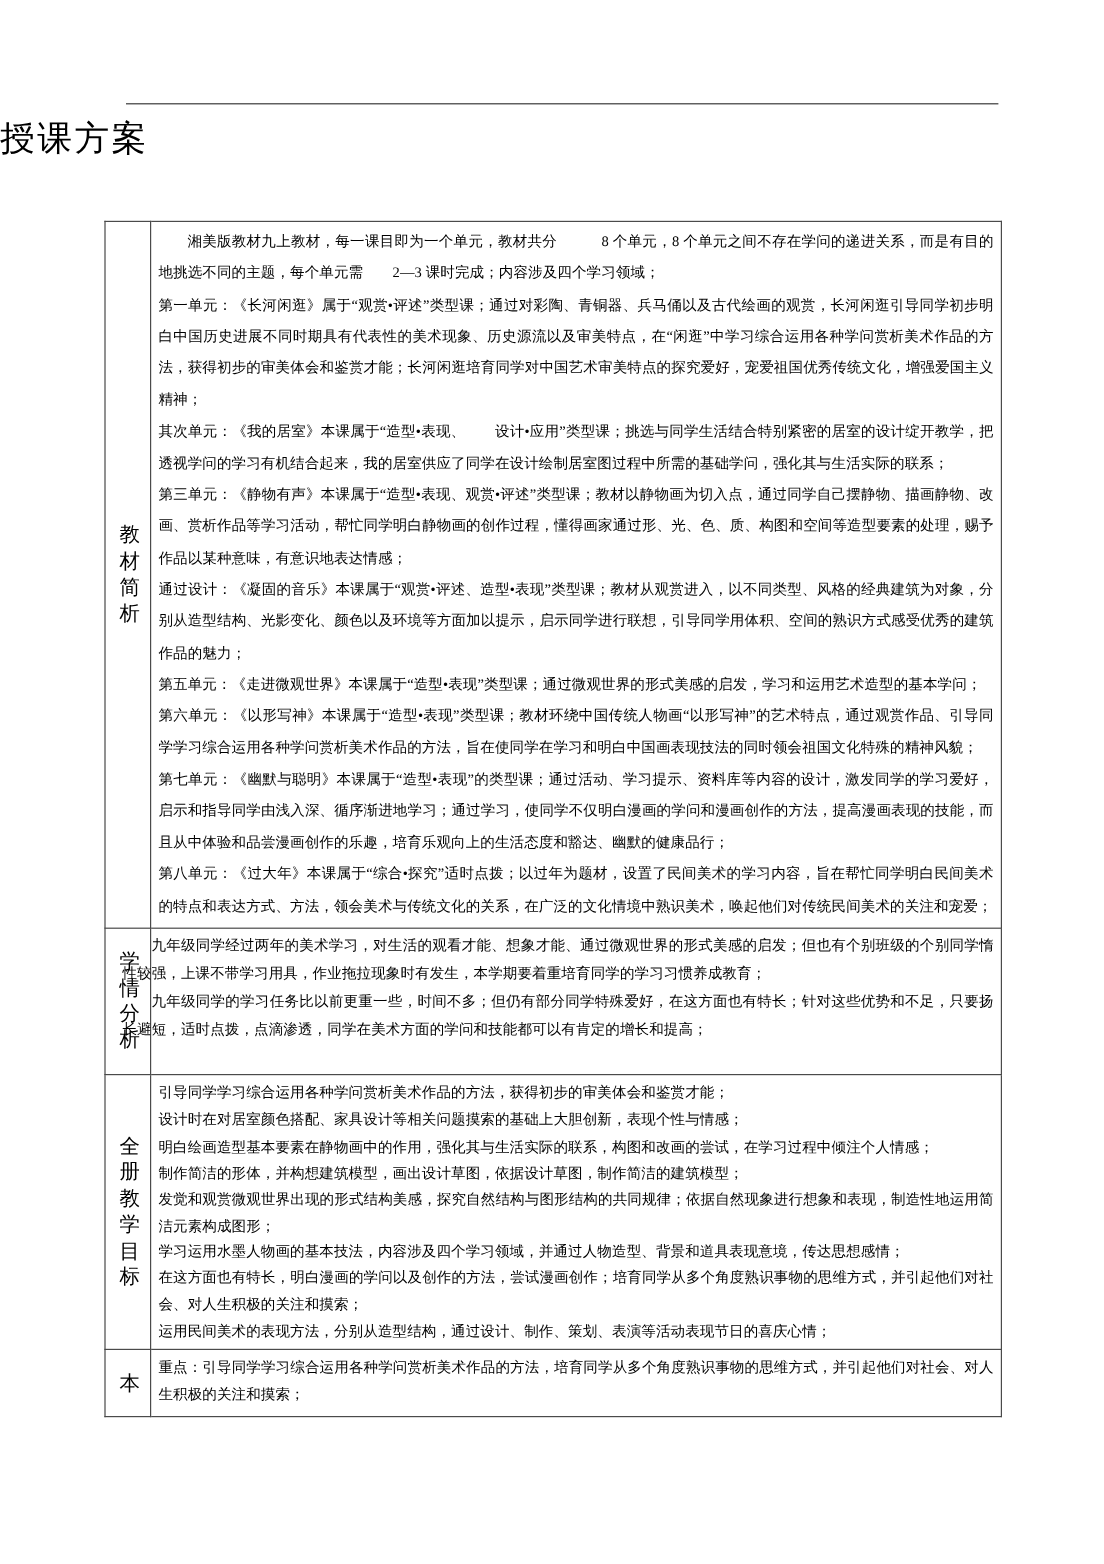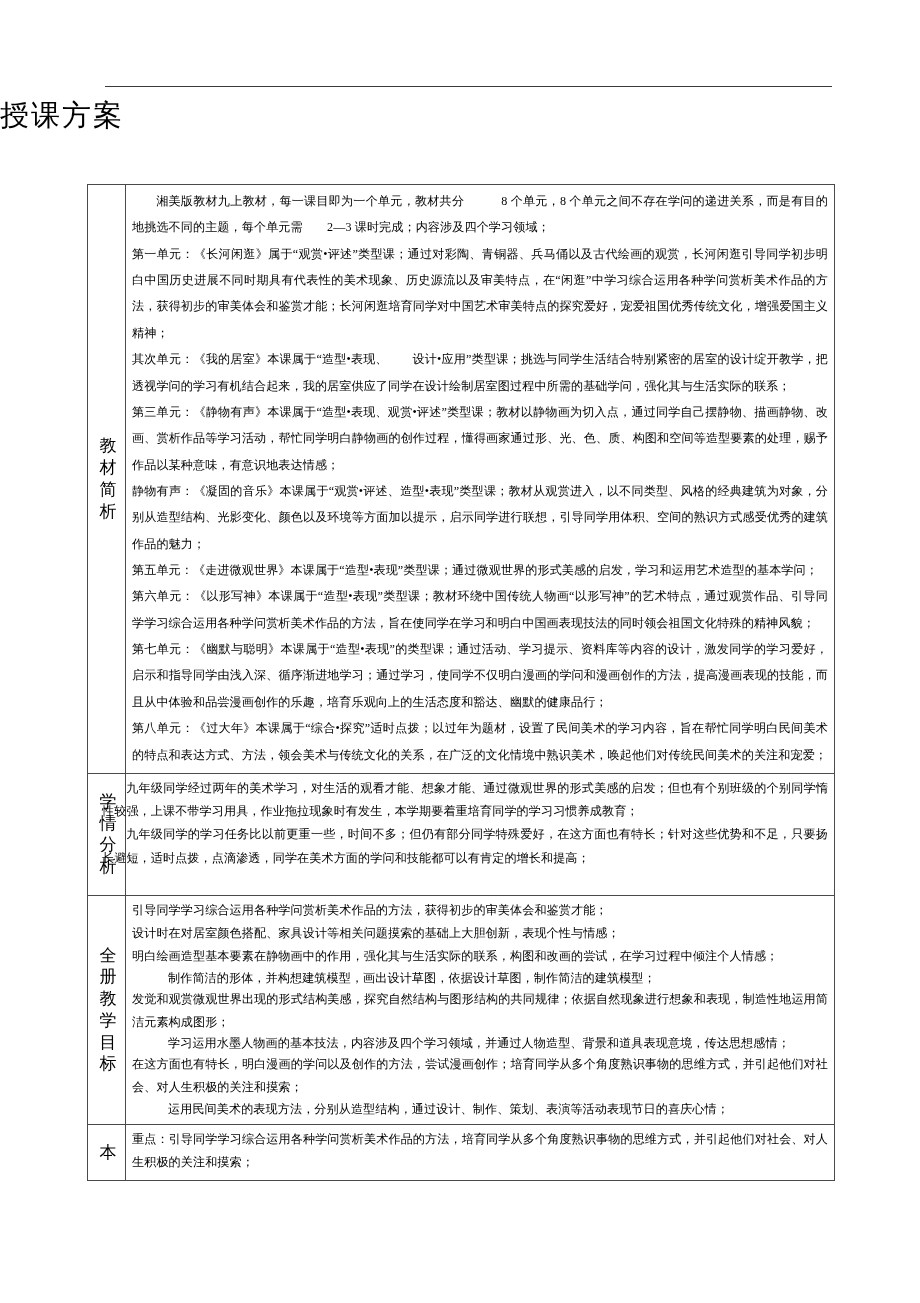--- a/index.html
+++ b/index.html
@@ -115,21 +115,21 @@
   
   .para {
     font-size: 12.1px;
     line-height: 2.18;
     text-align: justify;
     margin: 0;
     text-justify: inter-ideograph;
     letter-spacing: 0.1px;
   }
   .para.indent { text-indent: 2em; }
-  .para.tight  { line-height: 1.58; margin-left: 36px; }
+  .para.tight  { line-height: 1.58; }
   .para.semi   { line-height: 1.92; }
 
   
   .overhang {
     margin-left: -30px;
     padding-left: 0;
   }
   .overhang .para { text-align: justify; }
 
   
@@ -150,21 +150,21 @@
 
       <tr>
         <td class="label-cell">
           <span class="lbl-txt" data-bind="table.rows.0.label">教材简析</span>
         </td>
         <td class="body-cell">
           <p class="para indent" data-bind="table.rows.0.paragraphs.0">湘美版教材九上教材，每一课目即为一个单元，教材共分　　　8 个单元，8 个单元之间不存在学问的递进关系，而是有目的地挑选不同的主题，每个单元需　　2—3 课时完成；内容涉及四个学习领域；</p>
           <p class="para" data-bind="table.rows.0.paragraphs.1">第一单元：《长河闲逛》属于“观赏•评述”类型课；通过对彩陶、青铜器、兵马俑以及古代绘画的观赏，长河闲逛引导同学初步明白中国历史进展不同时期具有代表性的美术现象、历史源流以及审美特点，在“闲逛”中学习综合运用各种学问赏析美术作品的方法，获得初步的审美体会和鉴赏才能；长河闲逛培育同学对中国艺术审美特点的探究爱好，宠爱祖国优秀传统文化，增强爱国主义精神；</p>
           <p class="para" data-bind="table.rows.0.paragraphs.2">其次单元：《我的居室》本课属于“造型•表现、　　设计•应用”类型课；挑选与同学生活结合特别紧密的居室的设计绽开教学，把透视学问的学习有机结合起来，我的居室供应了同学在设计绘制居室图过程中所需的基础学问，强化其与生活实际的联系；</p>
           <p class="para" data-bind="table.rows.0.paragraphs.3">第三单元：《静物有声》本课属于“造型•表现、观赏•评述”类型课；教材以静物画为切入点，通过同学自己摆静物、描画静物、改画、赏析作品等学习活动，帮忙同学明白静物画的创作过程，懂得画家通过形、光、色、质、构图和空间等造型要素的处理，赐予作品以某种意味，有意识地表达情感；</p>
-          <p class="para" data-bind="table.rows.0.paragraphs.4">静物有声：《凝固的音乐》本课属于“观赏•评述、造型•表现”类型课；教材从观赏进入，以不同类型、风格的经典建筑为对象，分别从造型结构、光影变化、颜色以及环境等方面加以提示，启示同学进行联想，引导同学用体积、空间的熟识方式感受优秀的建筑作品的魅力；</p>
+          <p class="para" data-bind="table.rows.0.paragraphs.4">通过设计：《凝固的音乐》本课属于“观赏•评述、造型•表现”类型课；教材从观赏进入，以不同类型、风格的经典建筑为对象，分别从造型结构、光影变化、颜色以及环境等方面加以提示，启示同学进行联想，引导同学用体积、空间的熟识方式感受优秀的建筑作品的魅力；</p>
           <p class="para" data-bind="table.rows.0.paragraphs.5">第五单元：《走进微观世界》本课属于“造型•表现”类型课；通过微观世界的形式美感的启发，学习和运用艺术造型的基本学问；</p>
           <p class="para" data-bind="table.rows.0.paragraphs.6">第六单元：《以形写神》本课属于“造型•表现”类型课；教材环绕中国传统人物画“以形写神”的艺术特点，通过观赏作品、引导同学学习综合运用各种学问赏析美术作品的方法，旨在使同学在学习和明白中国画表现技法的同时领会祖国文化特殊的精神风貌；</p>
           <p class="para" data-bind="table.rows.0.paragraphs.7">第七单元：《幽默与聪明》本课属于“造型•表现”的类型课；通过活动、学习提示、资料库等内容的设计，激发同学的学习爱好，启示和指导同学由浅入深、循序渐进地学习；通过学习，使同学不仅明白漫画的学问和漫画创作的方法，提高漫画表现的技能，而且从中体验和品尝漫画创作的乐趣，培育乐观向上的生活态度和豁达、幽默的健康品行；</p>
           <p class="para" data-bind="table.rows.0.paragraphs.8">第八单元：《过大年》本课属于“综合•探究”适时点拨；以过年为题材，设置了民间美术的学习内容，旨在帮忙同学明白民间美术的特点和表达方式、方法，领会美术与传统文化的关系，在广泛的文化情境中熟识美术，唤起他们对传统民间美术的关注和宠爱；</p>
         </td>
       </tr>
 
       <tr>
         <td class="label-cell">
           <span class="lbl-txt" data-bind="table.rows.1.label">学情分析</span>

